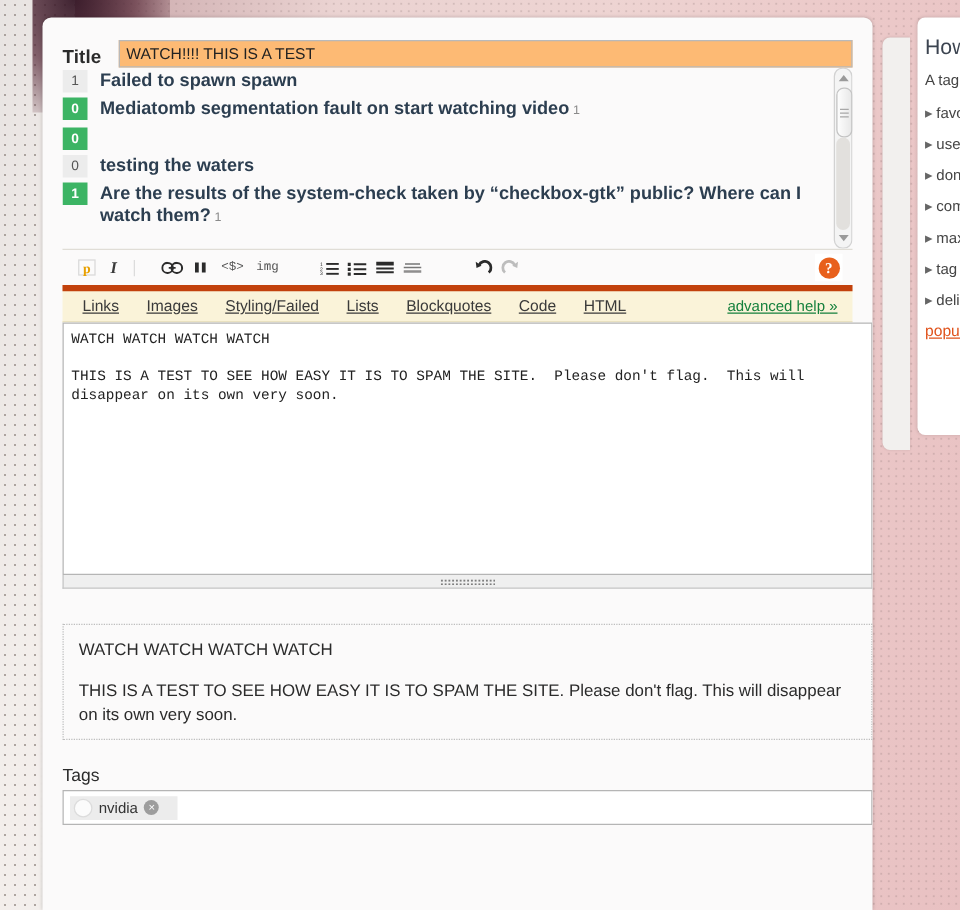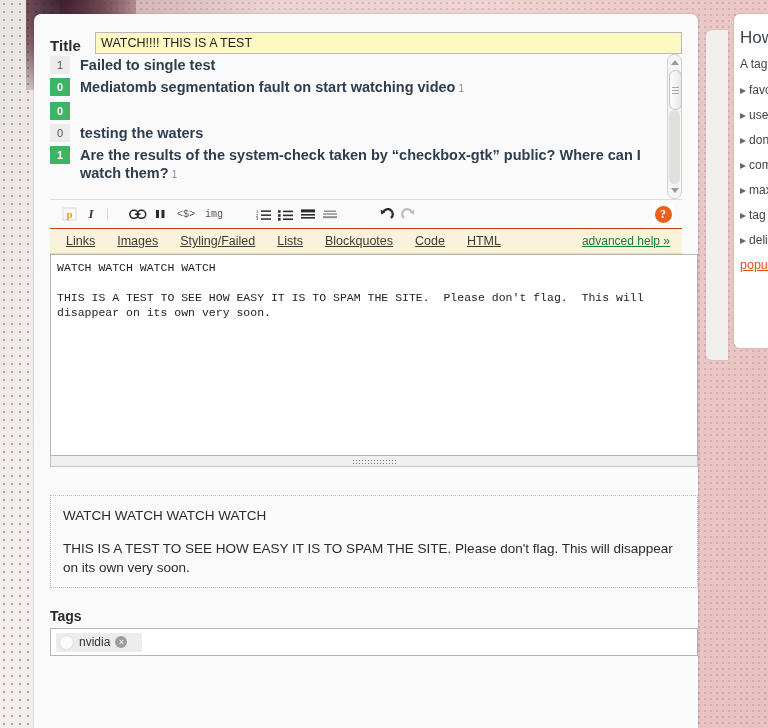--- a/index.html
+++ b/index.html
@@ -37,21 +37,21 @@
   #main-card{position:absolute;left:34px;top:14px;width:664px;height:714px;
     background:#fbfafa;border-radius:7px 7px 0 0;
     box-shadow:0 0 3px rgba(0,0,0,.18);
     overflow:hidden;
   }
   #card-inner{padding:14px 16px 0 16px;}
 
   
   .title-row{display:flex;align-items:flex-end;gap:14px;height:26px;}
   .title-label{font-weight:bold;font-size:15px;color:#2b2b2b;letter-spacing:.1px;}
-  .title-input{flex:1;height:22px;border:1px solid #b9b9b9;background:#fef9c3;
+  .title-input{flex:1;height:22px;border:1px solid #b9b9b9;background:#fdba74;
     font-family:"Liberation Sans", sans-serif;font-size:12.5px;color:#222;
     padding:0 5px;box-sizing:border-box;outline:none;}
 
   
   .related-head{font-weight:bold;font-size:14px;color:#2b2b2b;margin:9px 0 3px 0;}
   .related-box{position:relative;height:145px;overflow:hidden;}
   .qlist{list-style:none;margin:0;padding:0;width:634px;}
   .qrow{display:flex;align-items:flex-start;gap:10px;padding:2px 0;}
   .badge{flex:0 0 auto;min-width:20px;height:18px;line-height:18px;text-align:center;
     font-size:11px;font-weight:bold;padding:0 5px;box-sizing:border-box;}
@@ -83,21 +83,21 @@
   .tsep{width:1px;height:13px;background:#dcdcdc;margin:0 5px;}
   .tspace{width:14px;}
   .mono{font-family:"Liberation Mono", monospace;font-size:10px;color:#555;}
   .help-btn{position:absolute;right:8px;top:3px;width:22px;height:22px;background:#fff;
     display:flex;align-items:center;justify-content:center;}
   .help-circle{width:17px;height:17px;border-radius:50%;background:#e8601c;color:#fff;
     font-size:12px;font-weight:bold;line-height:17px;text-align:center;
     font-family:"Liberation Serif", serif;}
 
   
-  .help-tabs{height:24px;background:#faf3d9;border-top:1px solid #c2410c;border-bottom:1px solid #e4dcb8;
+  .help-tabs{height:24px;background:#faf3d9;border-top:5px solid #c2410c;border-bottom:1px solid #e4dcb8;
     display:flex;align-items:center;padding:0 16px;gap:22px;position:relative;}
   .help-tab{font-size:12.5px;color:#3a3a3a;}
   .adv-help{position:absolute;right:12px;font-size:12px;color:#15803d;}
 
   
   .editor-wrap{position:relative;margin-top:0;}
   .wmd-input{width:648px;height:202px;box-sizing:border-box;
     border:1px solid #b5b5b5;background:#fff;resize:none;outline:none;
     font-family:"Liberation Mono", monospace;font-size:11.5px;line-height:15px;
     color:#222;padding:5px 6px;display:block;white-space:pre-wrap;overflow:hidden;}
@@ -107,21 +107,21 @@
     background-image:radial-gradient(#7d7d7d 0.7px, transparent 0.8px);
     background-size:3px 3px;}
 
   
   .preview{margin-top:28px;width:648px;box-sizing:border-box;min-height:88px;
     border:1px dotted #bdbdbd;padding:10px 12px;background:#fbfafa;}
   .preview p{margin:0 0 14px 0;font-size:13.5px;line-height:19px;color:#2b2b2b;}
   .preview p:last-child{margin-bottom:0;}
 
   
-  .tags-label{font-weight:bold;font-size:14px;color:#2b2b2b;margin:20px 0 4px 0;}
+  .tags-label{font-weight:normal;font-size:14px;color:#2b2b2b;margin:20px 0 4px 0;}
   .tags-field{width:648px;height:28px;box-sizing:border-box;border:1px solid #b5b5b5;
     background:#fff;display:flex;align-items:center;padding:0 5px;gap:6px;}
   .tag-chip{display:flex;align-items:center;gap:5px;background:#ececec;height:19px;padding:0 15px 0 3px;}
   .tag-dot{width:13px;height:13px;border-radius:50%;background:#fbfbfb;border:1px solid #dcdcdc;}
   .tag-text{font-size:12px;color:#333;}
   .tag-x{width:12px;height:12px;border-radius:50%;background:#9d9d9d;color:#fff;
     font-size:9px;line-height:12px;text-align:center;font-family:"Liberation Sans",sans-serif;}
 
   
   #side-stub{position:absolute;left:706px;top:30px;width:22px;height:330px;
@@ -165,21 +165,21 @@
   <div class="title-row">
     <span class="title-label">Title</span>
     <input class="title-input" type="text" value="WATCH!!!! THIS IS A TEST" style="">
   </div>
 
 
   <div class="related-box">
     <ul class="qlist" id="qlist">
           <li class="qrow">
             <span class="badge zero">1</span>
-            <a class="qtitle" href="#" style="text-decoration: none;">Failed to single test</a>
+            <a class="qtitle" href="#" style="text-decoration: none;">Failed to spawn spawn</a>
           </li>
           <li class="qrow">
             <span class="badge green">0</span>
             <a class="qtitle" href="#" style="text-decoration: none;">Mediatomb segmentation fault on start watching video<span class="qcount">1</span></a>
           </li>
           <li class="qrow">
             <span class="badge green">0</span>
           </li>
           <li class="qrow">
             <span class="badge zero">0</span>

